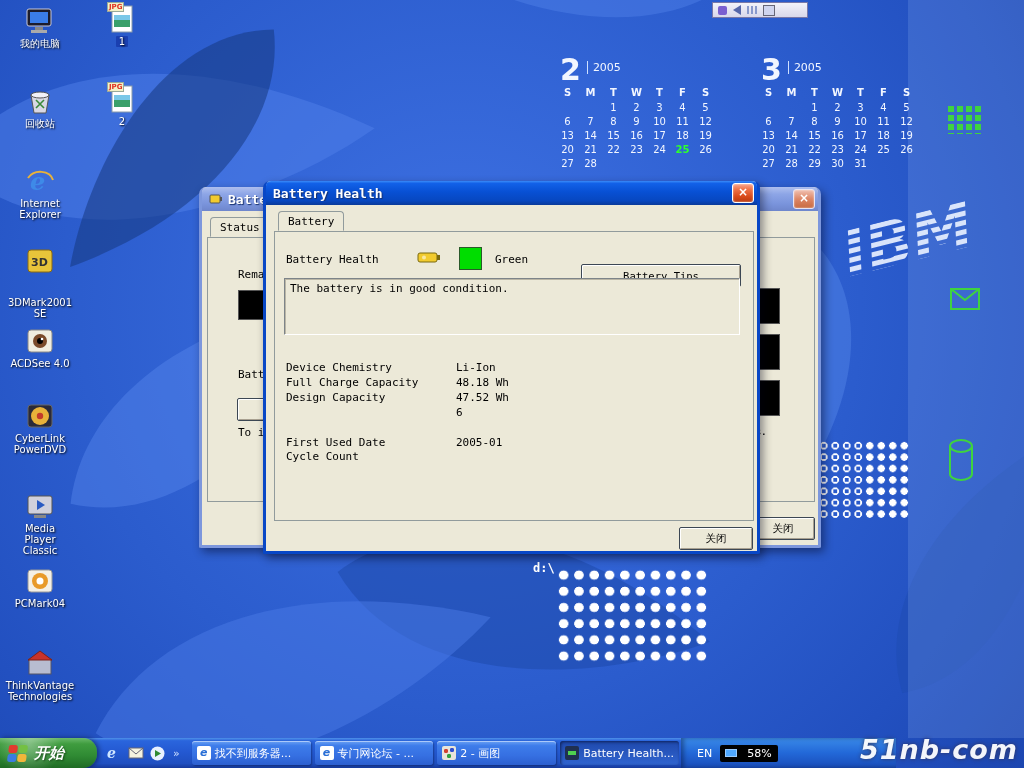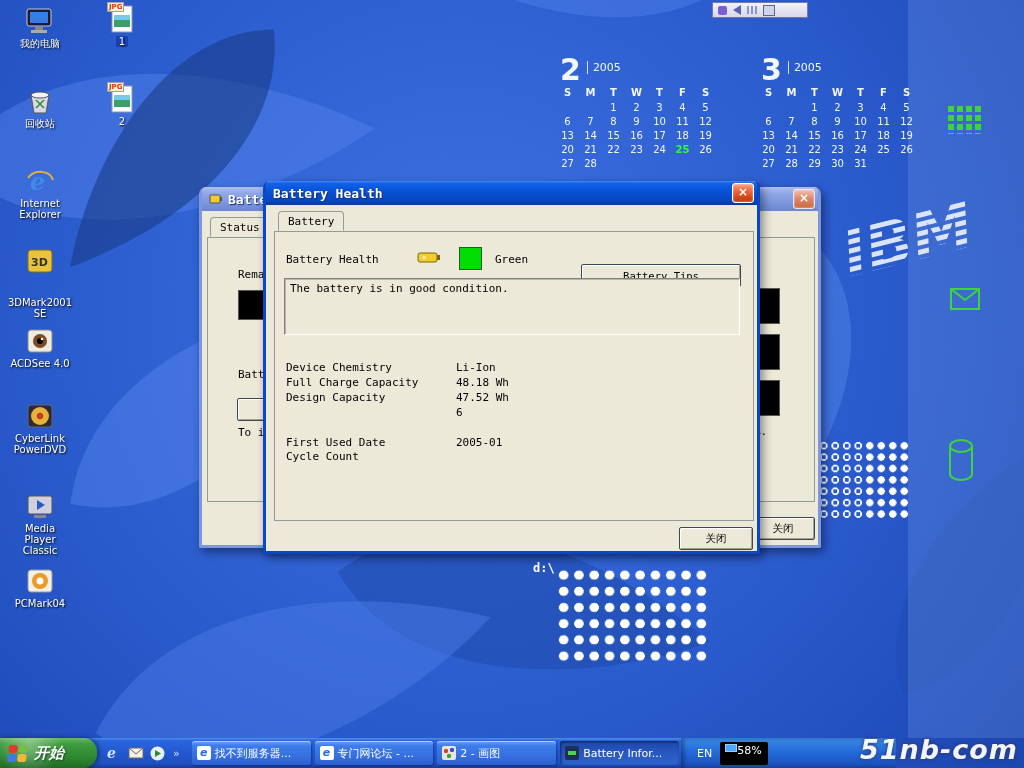--- a/index.html
+++ b/index.html
@@ -116,22 +116,22 @@
   .tb-ico.paint{background:#e8e4da;color:transparent;
     background-image:radial-gradient(circle at 4px 5px,#d04030 2px,transparent 2.3px),
       radial-gradient(circle at 10px 4px,#3050d0 2px,transparent 2.3px),
       radial-gradient(circle at 7px 10px,#30a040 2px,transparent 2.3px);}
   .tb-ico.batt{background:#203050;position:relative;}
   .tb-ico.batt::after{content:"";position:absolute;left:3px;top:5px;width:8px;height:4px;background:#4fd04f;}
   .tray{margin-left:auto;height:30px;display:flex;align-items:center;gap:8px;
     padding:0 10px 0 16px;min-width:215px;box-sizing:border-box;color:#fff;font-size:11px;
     background:linear-gradient(180deg,#3a8ae8 0%,#2268d8 50%,#1a4cb8 100%);
     box-shadow:inset 3px 0 4px rgba(0,0,20,.35);}
-  .tray-batt{background:#000;border-radius:2px;padding:2px 6px 8px 5px;display:flex;
-    align-items:flex-start;gap:0;}
+  .tray-batt{background:#000;border-radius:2px;padding:2px 6px 2px 5px;display:flex;
+    align-items:center;gap:10px;}
   .batt-mini{width:10px;height:6px;background:#4fa8ff;border:1px solid #9cf;display:inline-block;}
   .watermark{position:absolute;right:6px;top:734px;z-index:30;font-size:27px;font-weight:bold;
     font-style:italic;color:#fff;letter-spacing:1px;text-shadow:0 0 4px #335;opacity:.95;}
 </style>
 </head>
 <body>
 
 <div id="desktop">
 
   <svg class="leaves" width="1024" height="738" viewBox="0 0 1024 738">
@@ -372,20 +372,29 @@
   <div class="dicon" style="top:566px;">
     <div class="ic">
       <svg width="28" height="28">
           <rect x="2" y="3" width="24" height="22" rx="3" fill="#f4f0e6" stroke="#999"></rect>
         <circle cx="14" cy="14" r="8" fill="#e89a2a"></circle>
           <circle cx="14" cy="14" r="3.5" fill="#fff"></circle>
         </svg>
     </div>
     <div class="lbl">PCMark04</div>
   </div>
+  <div class="dicon" style="top:648px;">
+    <div class="ic">
+      <svg width="28" height="28">
+          <rect x="3" y="10" width="22" height="15" fill="#b8bcd0" stroke="#556"></rect>
+        <path d="M2,11 L14,2 L26,11 Z" fill="#c8332a" stroke="#802018"></path>
+        </svg>
+    </div>
+    <div class="lbl">ThinkVantage Technologies</div>
+  </div>
 
   <div class="ficon" style="top:4px;">
     <div class="icw">
       <svg width="26" height="30">
           <rect x="3" y="2" width="20" height="26" fill="#fff" stroke="#8899aa"></rect>
         <rect x="5" y="11" width="16" height="12" fill="#3aa06a"></rect>
           <rect x="5" y="11" width="16" height="5" fill="#7ac8e8"></rect>
         </svg>
       <span class="jpg-badge">JPG</span>
     </div>
@@ -503,21 +512,21 @@
     <div class="taskbtn">
       <span class="tb-ico">e</span>
       <span>专门网论坛 - ...</span>
     </div>
     <div class="taskbtn">
       <span class="tb-ico paint"></span>
       <span>2 - 画图</span>
     </div>
     <div class="taskbtn active">
       <span class="tb-ico batt"></span>
-      <span>Battery Infor...</span>
+      <span>Battery Health...</span>
     </div>
     <div class="tray">
       <span>EN</span>
       <span class="tray-batt">
         <i class="batt-mini"></i>
         <span>58%</span>
       </span>
     </div>
   </div>
 

